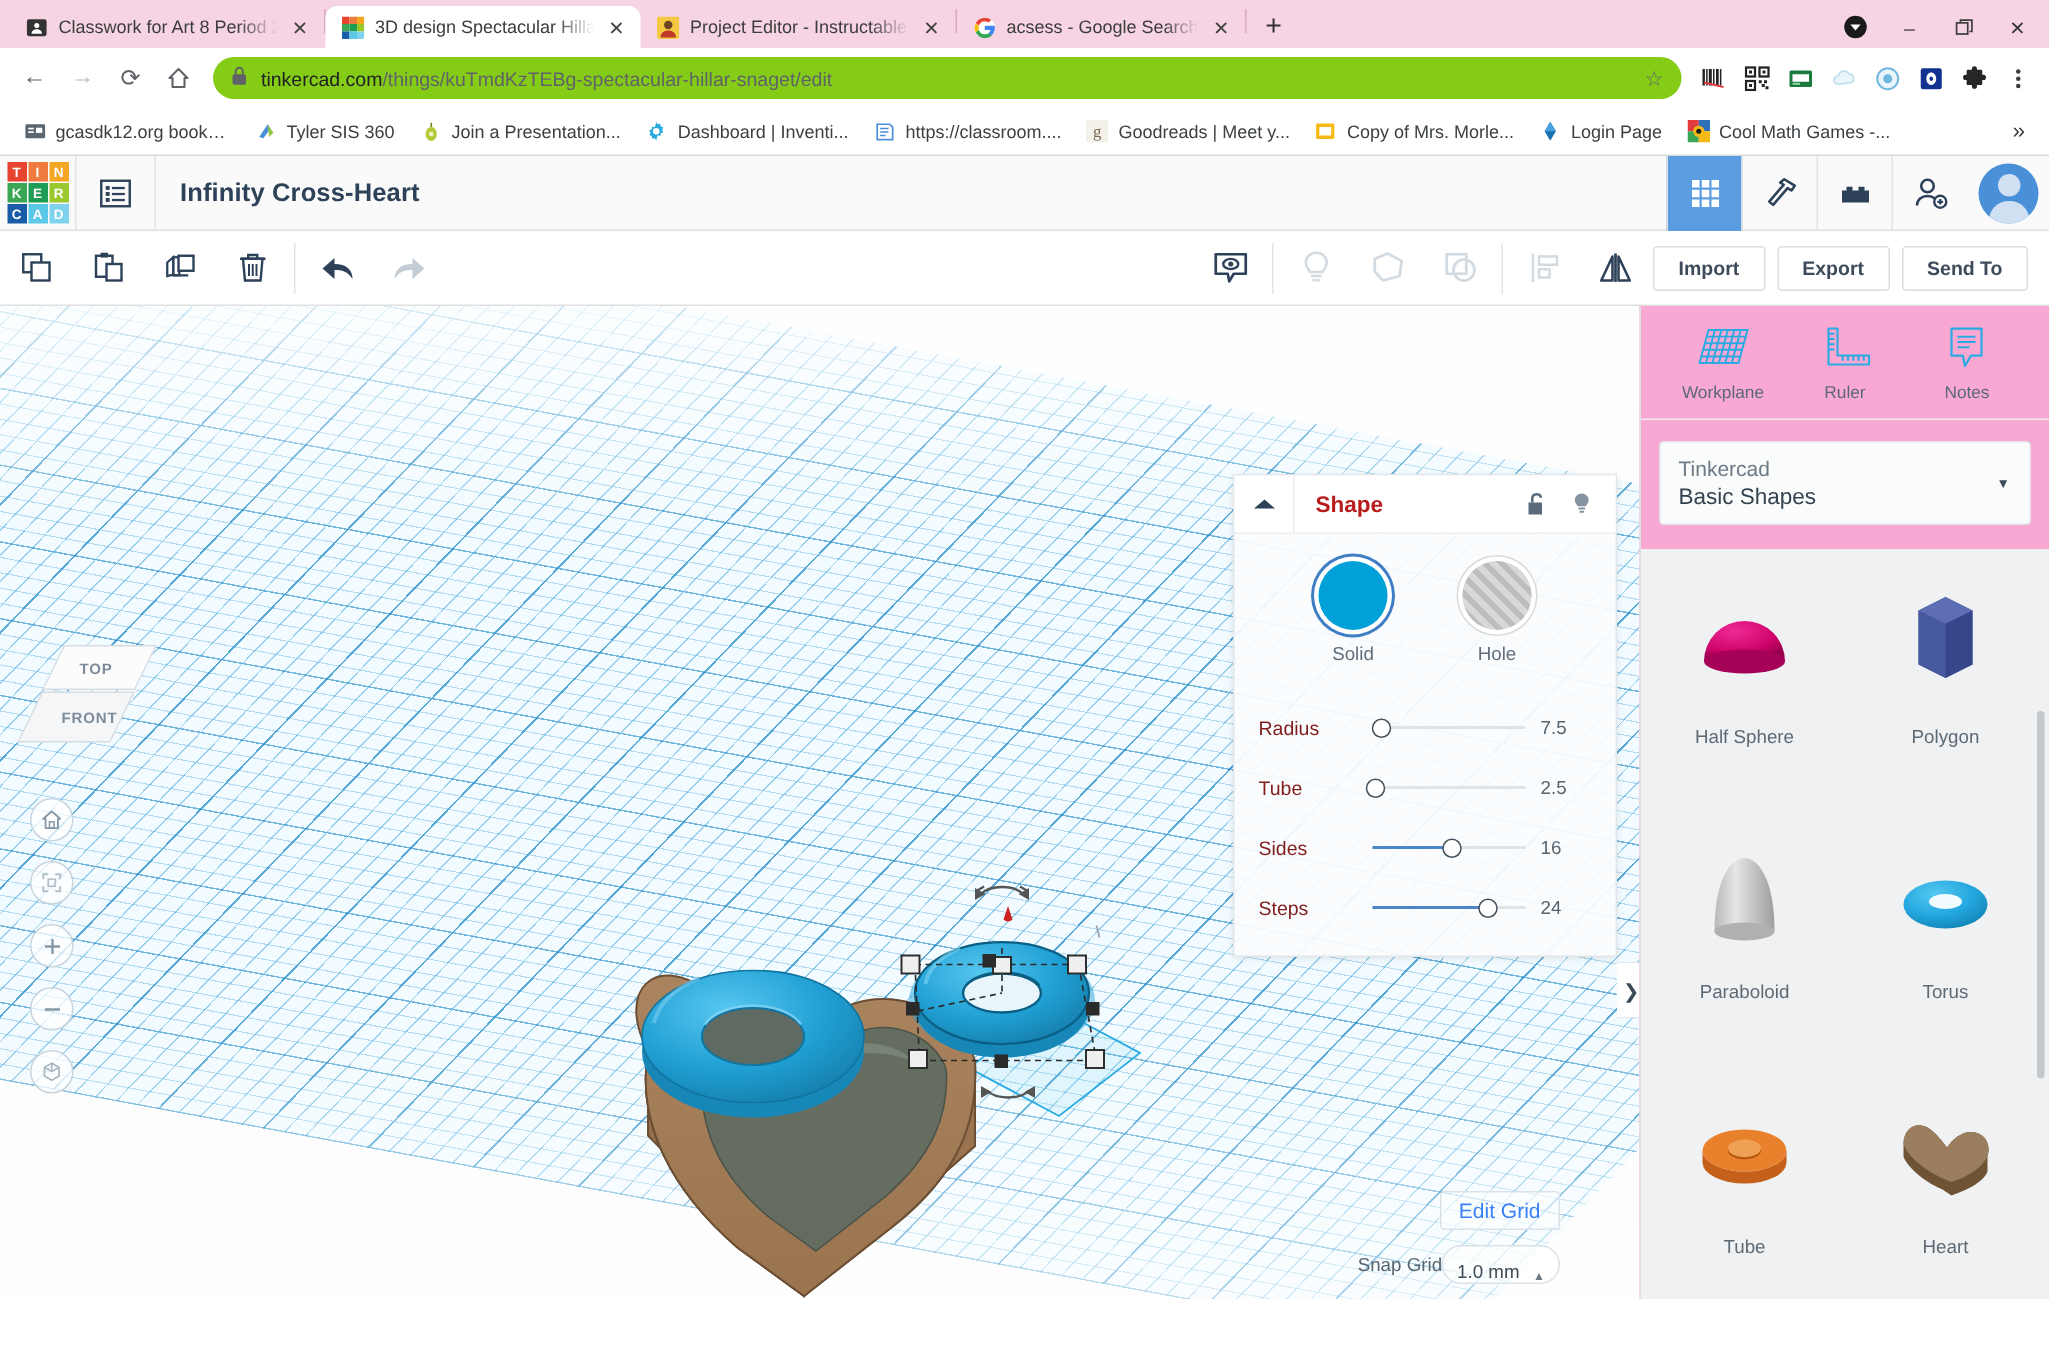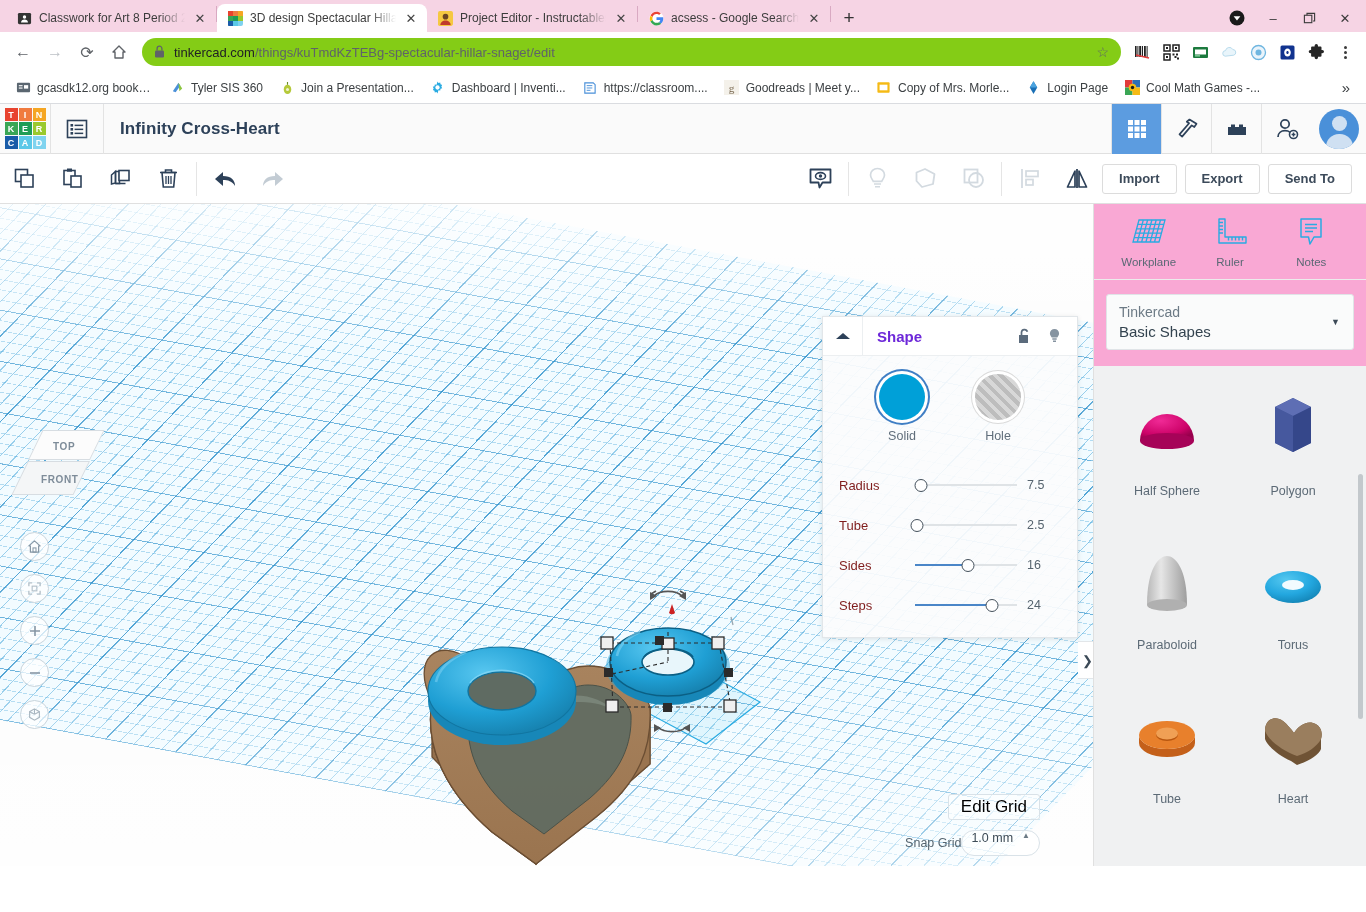--- a/index.html
+++ b/index.html
@@ -118,34 +118,34 @@
   .vc-lbl.top{ left:25px; top:11px;}
   .vc-lbl.front{ left:13px; top:44px;}
 
   .nav-circles{ position:absolute; left:20px; top:328px; display:flex; flex-direction:column; gap:13px;}
   .ncirc{ width:29px;height:29px;border-radius:50%;border:1px solid #c8d4dc;background:rgba(255,255,255,.72);
     display:flex;align-items:center;justify-content:center; color:#8697a5;}
 
   
   .edit-grid{ position:absolute; right:53px; bottom:46px; height:26px; padding:0 12px;
     border:1px solid #d9e2e8; border-radius:3px; background:rgba(255,255,255,.55);
-    font-size:17px;color:#000000; display:flex;align-items:center;}
+    font-size:14px;color:#3b82f6; display:flex;align-items:center;}
   .snap-row{ position:absolute; right:53px; bottom:10px; display:flex; align-items:center; gap:0;}
   .snap-lbl{ font-size:12.5px; color:#566570;}
   .snap-sel{ height:26px;padding:0 9px; border:1px solid #d9e2e8;border-radius:13px;background:rgba(255,255,255,.7);
-    font-size:12.5px;color:#3d4b56; display:flex;align-items:flex-start;gap:9px;}
+    font-size:12.5px;color:#3d4b56; display:flex;align-items:flex-end;gap:9px;}
   .snap-sel .caret{ font-size:8px; color:#6b7a85;}
 
   
   .shape-panel{ position:absolute; left:822px; top:212px; width:256px; background:rgba(252,252,253,.93);
     border:1px solid #e2e6e9; box-shadow:0 1px 5px rgba(0,0,0,.10); }
   .sp-head{ height:39px; display:flex; align-items:center; background:#fff; border-bottom:1px solid #eceff1;}
   .sp-collapse{ width:40px;height:39px;display:flex;align-items:center;justify-content:center;
     border-right:1px solid #eceff1; color:#2d4159;}
-  .sp-title{ font-size:15px; font-weight:bold; color:#6d28d9; padding-left:14px;}
+  .sp-title{ font-size:15px; font-weight:bold; color:#b91c1c; padding-left:14px;}
   .sp-head-ico{ width:30px;height:39px;display:flex;align-items:center;justify-content:center;color:#5b6b7c;}
   .sp-head-ico:last-child{margin-right:8px;}
   .sp-body{ padding:18px 0 12px;}
   .solid-hole{ display:flex; justify-content:center; gap:50px; padding-bottom:6px;}
   .sh-item{ display:flex; flex-direction:column; align-items:center; gap:9px;}
   .sh-sw{ width:46px;height:46px;border-radius:50%; }
   .sh-sw.solid{ background:#00a0d8; box-shadow:0 0 0 3px #fff, 0 0 0 5px #3f7ec4;}
   .sh-sw.hole{ box-shadow:0 0 0 3px #fff, 0 0 0 4px #dadada;
     background:repeating-linear-gradient(45deg,#bdbdbd 0 4px,#d8d8d8 4px 8px);}
   .sh-lbl{ font-size:12.5px; color:#606e7b;}
@@ -168,21 +168,21 @@
   .side-tools{ height:76px; display:flex; align-items:center; justify-content:space-around;
     padding:0 14px; border-bottom:1px solid #ececec;}
   .st{ display:flex; flex-direction:column; align-items:center; gap:6px; width:74px;}
   .st-lbl{ font-size:11.5px; color:#5a6874;}
   .side-dd{ margin:14px 12px 12px; border:1px solid #e0e4e7; border-radius:3px; background:#fafbfb;
     padding:9px 12px; position:relative;}
   .dd-sm{ font-size:14px; color:#6c7a85;}
   .dd-lg{ font-size:15px; color:#33434f; margin-top:3px;}
   .dd-caret{ position:absolute; right:13px; top:50%; transform:translateY(-50%); font-size:9px; color:#3c4a57;}
   .shape-grid{ position:absolute; left:0; right:0; top:162px; bottom:0; background:#f0f1f2;
-    display:grid; grid-template-columns:1fr 1fr; gap:0; padding:8px 10px 0; overflow:hidden; align-content:start;}
+    display:grid; grid-template-columns:1fr 1fr; gap:16px; padding:8px 10px 0; overflow:hidden; align-content:start;}
   .sg-item{ height:154px; display:flex; flex-direction:column; align-items:center; justify-content:flex-start;
     padding-top:18px; gap:14px;}
   .sg-thumb{ width:84px;height:78px; display:flex;align-items:center;justify-content:center;}
   .sg-lbl{ font-size:12.5px; color:#5c6a76;}
   .side-scroll{ position:absolute; right:3px; top:270px; width:5px; height:245px; background:#c3c8cc; border-radius:3px;}
 </style>
 </head>
 <body>
 
 <div class="browser-tabstrip">

